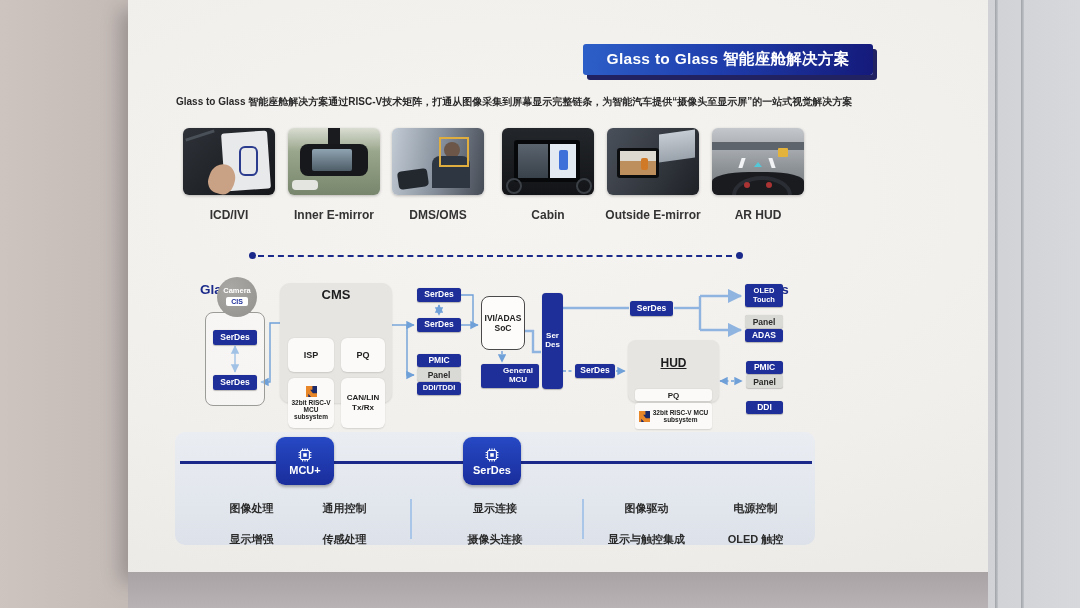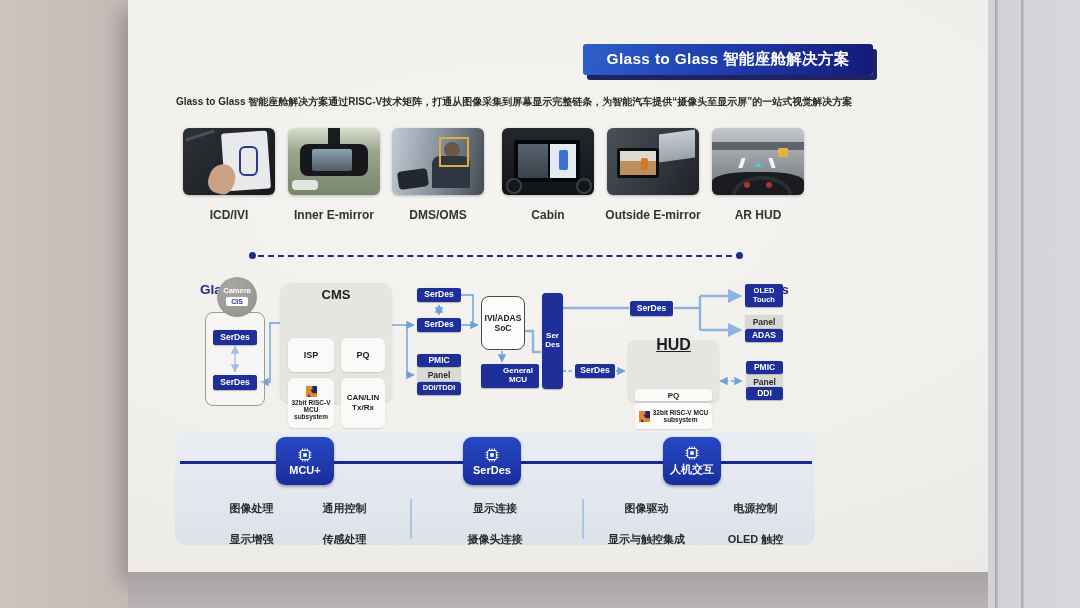--- a/index.html
+++ b/index.html
@@ -197,32 +197,32 @@
 
   <div class="abs bx" style="left:542px;top:293px;width:21px;height:96px;border-radius:4px;font-size:8px;">Ser Des</div>
 
   <div class="abs bx" style="left:630px;top:301px;width:43px;height:15px;">SerDes</div>
   <div class="abs bx" style="left:745px;top:284px;width:38px;height:23px;font-size:7.5px;padding:0 4px;box-sizing:border-box;">OLED Touch</div>
   <div class="abs gy" style="left:745px;top:315px;width:38px;height:13px;">Panel</div>
   <div class="abs bx" style="left:745px;top:329px;width:38px;height:13px;">ADAS</div>
 
   <div class="abs bx" style="left:575px;top:364px;width:40px;height:14px;">SerDes</div>
   <div class="abs panelbig" style="left:628px;top:340px;width:91px;height:62px;border-radius:8px;"></div>
-  <div class="abs big-title" style="left:628px;top:336px;width:91px;font-size:16px;text-decoration:underline;">HUD</div>
+  <div class="abs big-title" style="left:628px;top:356px;width:91px;font-size:12px;text-decoration:underline;">HUD</div>
   <div class="abs wx" style="left:635px;top:357px;width:77px;height:12px;font-size:8px;border-radius:3px;">PQ</div>
   <div class="abs wx" style="left:635px;top:371px;width:77px;height:26px;font-size:6.5px;flex-direction:row;gap:3px;border-radius:3px;padding:0 2px;box-sizing:border-box;">
     <svg viewBox="0 0 12 12" width="11" height="11">
         <rect width="12" height="12" fill="#1b2a6b"></rect>
         <path d="M0,0 H7 V4 H4.5 L7.5,8 H12 V12 H5.5 L2.5,8.5 V12 H0 Z" fill="#e8872a"></path>
       </svg>
     <span style="width:56px;">32bit RISC-V MCU subsystem</span>
   </div>
   <div class="abs bx" style="left:746px;top:361px;width:37px;height:13px;">PMIC</div>
   <div class="abs gy" style="left:746px;top:375px;width:37px;height:13px;">Panel</div>
-  <div class="abs bx" style="left:746px;top:387px;width:37px;height:13px;">DDI</div>
+  <div class="abs bx" style="left:746px;top:401px;width:37px;height:13px;">DDI</div>
 
   <div class="abs bpanel"></div>
   <div class="abs navline"></div>
 
   <div class="abs chip" style="left:276px;">
     <svg viewBox="0 0 20 20" width="16" height="16">
         <g stroke="#fff" fill="none" stroke-width="1.3">
           <rect x="4.5" y="4.5" width="11" height="11" rx="1.5"></rect>
           <path d="M7 4.5V2 M10 4.5V2 M13 4.5V2 M7 15.5V18 M10 15.5V18 M13 15.5V18 M4.5 7H2 M4.5 10H2 M4.5 13H2 M15.5 7H18 M15.5 10H18 M15.5 13H18"></path>
         </g>
@@ -233,30 +233,20 @@
   <div class="abs chip" style="left:463px;">
     <svg viewBox="0 0 20 20" width="16" height="16">
         <g stroke="#fff" fill="none" stroke-width="1.3">
           <rect x="4.5" y="4.5" width="11" height="11" rx="1.5"></rect>
           <path d="M7 4.5V2 M10 4.5V2 M13 4.5V2 M7 15.5V18 M10 15.5V18 M13 15.5V18 M4.5 7H2 M4.5 10H2 M4.5 13H2 M15.5 7H18 M15.5 10H18 M15.5 13H18"></path>
         </g>
         <rect x="7.8" y="7.8" width="4.4" height="4.4" fill="#fff"></rect>
       </svg>
     <span>SerDes</span>
   </div>
-  <div class="abs chip" style="left:663px;">
-    <svg viewBox="0 0 20 20" width="16" height="16">
-        <g stroke="#fff" fill="none" stroke-width="1.3">
-          <rect x="4.5" y="4.5" width="11" height="11" rx="1.5"></rect>
-          <path d="M7 4.5V2 M10 4.5V2 M13 4.5V2 M7 15.5V18 M10 15.5V18 M13 15.5V18 M4.5 7H2 M4.5 10H2 M4.5 13H2 M15.5 7H18 M15.5 10H18 M15.5 13H18"></path>
-        </g>
-        <rect x="7.8" y="7.8" width="4.4" height="4.4" fill="#fff"></rect>
-      </svg>
-    <span>人机交互</span>
-  </div>
 
   <div class="abs fdiv" style="left:410px;"></div>
   <div class="abs fdiv" style="left:582px;"></div>
 
   <div class="abs grid2" style="left:218px;top:501px;width:160px;">
     <span class="fitem">图像处理</span>
     <span class="fitem">通用控制</span>
     <span class="fitem">显示增强</span>
     <span class="fitem">传感处理</span>
   </div>

